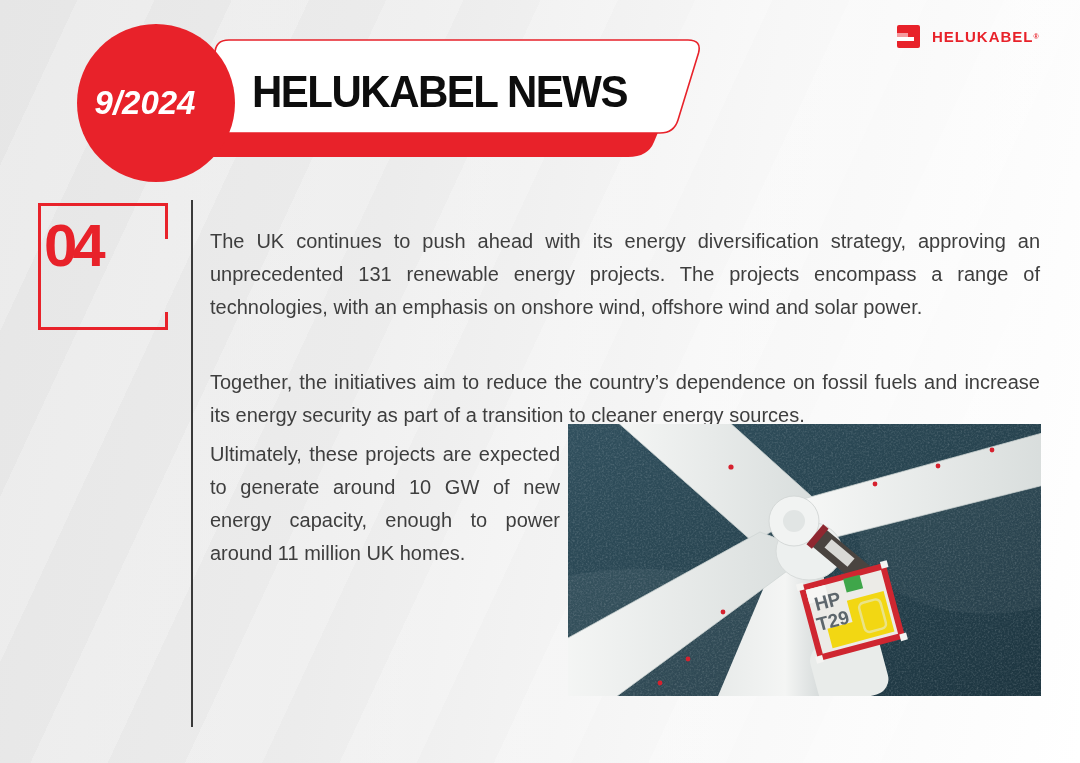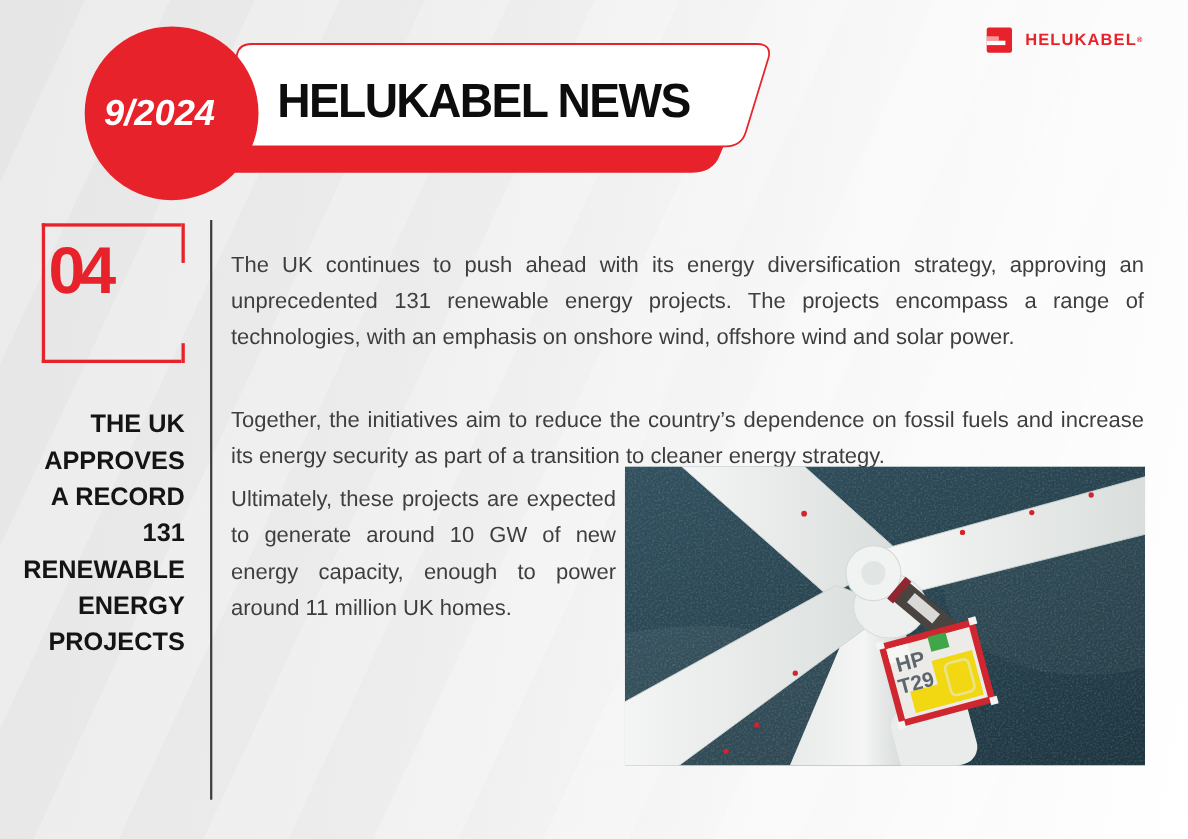--- a/index.html
+++ b/index.html
@@ -77,34 +77,25 @@
     <span class="brand-name">HELUKABEL</span>
     <sup>®</sup>
   </div>
 
   <div class="num-square">
     <span class="seg top"></span>
     <span class="seg bot"></span>
   </div>
   <div class="num">04</div>
 
-  <div class="side-headline">
-    <div>THE UK</div>
-    <div>APPROVES</div>
-    <div>A RECORD</div>
-    <div>131</div>
-    <div>RENEWABLE</div>
-    <div>ENERGY</div>
-    <div>PROJECTS</div>
-  </div>
 
   <div class="divider"></div>
 
   <p class="para p1">The UK continues to push ahead with its energy diversification strategy, approving an unprecedented 131 renewable energy projects. The projects encompass a range of technologies, with an emphasis on onshore wind, offshore wind and solar power.</p>
-  <p class="para p2">Together, the initiatives aim to reduce the country’s dependence on fossil fuels and increase its energy security as part of a transition to cleaner energy strategy.</p>
+  <p class="para p2">Together, the initiatives aim to reduce the country’s dependence on fossil fuels and increase its energy security as part of a transition to cleaner energy sources.</p>
   <p class="para p3">Ultimately, these projects are expected to generate around 10 GW of new energy capacity, enough to power around 11 million UK homes.</p>
 
   <svg class="photo" viewBox="0 0 473 272" aria-hidden="true">
     <defs>
       <linearGradient id="ocean" x1="0" y1="0" x2="1" y2="1">
         <stop offset="0" stop-color="#31505e"></stop>
         <stop offset="0.5" stop-color="#27434f"></stop>
         <stop offset="1" stop-color="#1d3540"></stop>
       </linearGradient>
       <linearGradient id="bladeg" x1="0" y1="0" x2="1" y2="0">

